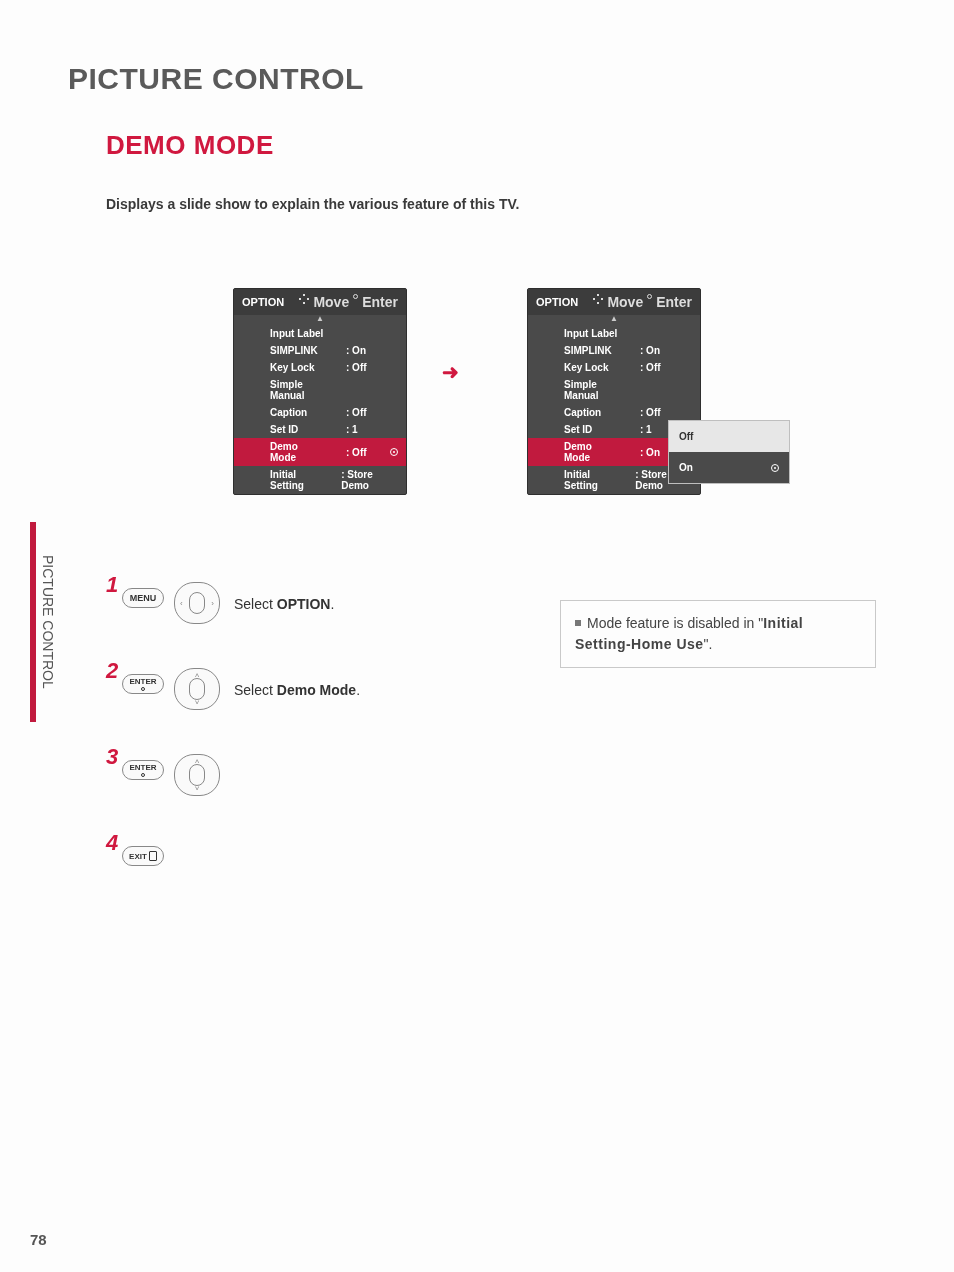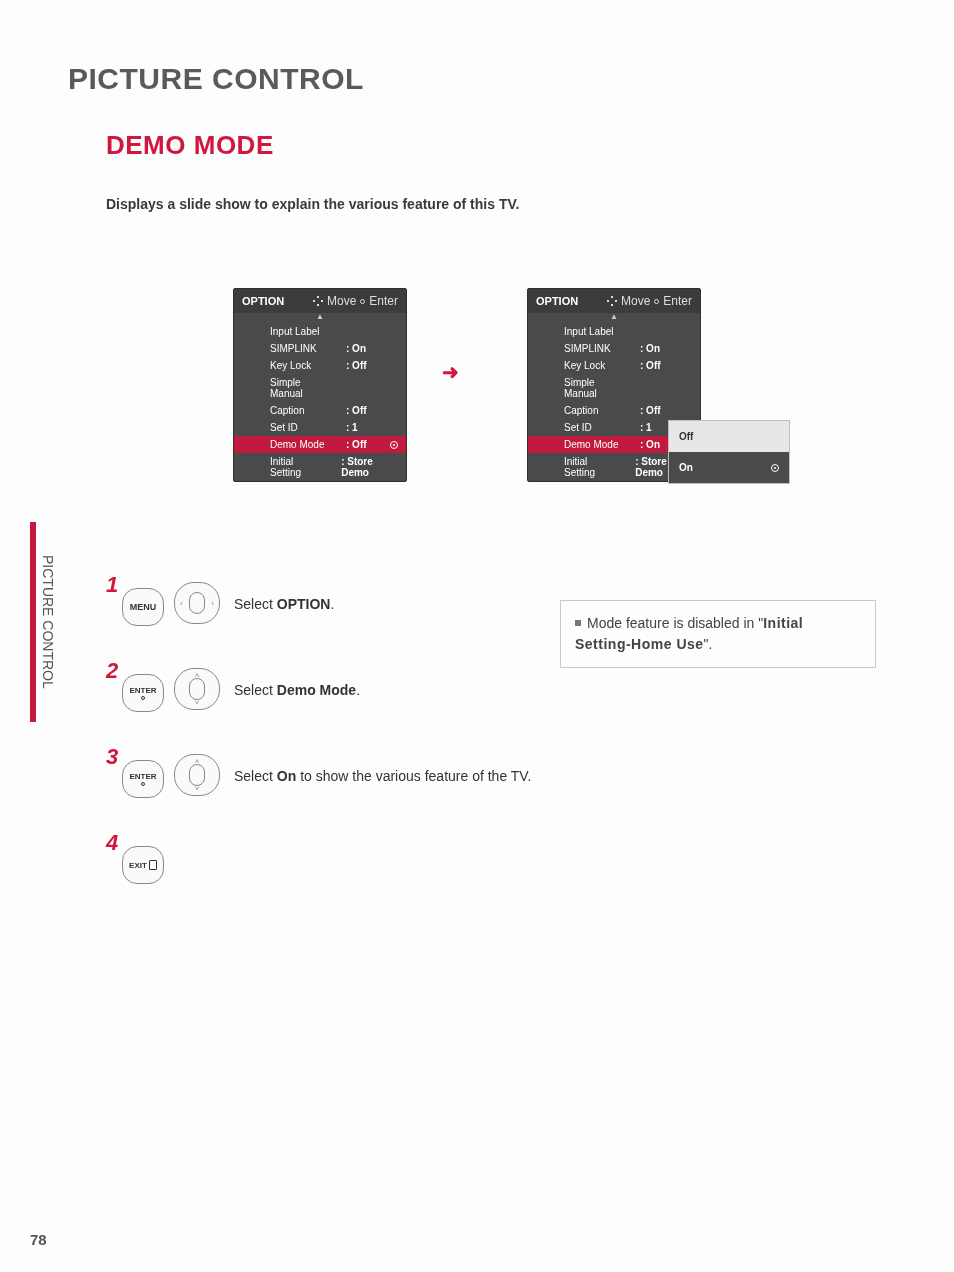--- a/index.html
+++ b/index.html
@@ -53,21 +53,21 @@
 
   .osd-head {
     display: flex;
     align-items: center;
     justify-content: space-between;
     padding: 5px 8px;
     background: #3c3c3c;
     font-weight: 700;
     font-size: 11px;
   }
-  .osd-head .hints { font-size: 12px; font-weight: 400; color: #ddd; display: flex; gap: 4px; align-items: center; }
+  .osd-head .hints { font-size: 14px; font-weight: 700; color: #ddd; display: flex; gap: 4px; }
   .nav-dot {
     width: 10px; height: 10px;
     position: relative;
     display: inline-block;
   }
   .nav-dot::before, .nav-dot::after {
     content: ""; position: absolute; width: 2px; height: 2px; background: #ddd;
   }
   .nav-dot::before { top: 0; left: 4px; box-shadow: 0 8px 0 #ddd; }
   .nav-dot::after  { top: 4px; left: 0; box-shadow: 8px 0 0 #ddd; }
@@ -81,21 +81,21 @@
     padding-bottom: 2px;
     color: #ccc;
   }
 
   .osd-row {
     display: flex;
     align-items: center;
     padding: 3px 8px;
     gap: 4px;
   }
-  .osd-row .lbl { width: 84px; font-weight: 400; padding-left: 28px; }
+  .osd-row .lbl { width: 84px; font-weight: 700; padding-left: 28px; }
   .osd-row .val { font-weight: 600; margin-left: 16px; }
   .osd-row.hl { background: #c11a3e; }
   .osd-row .ring {
     margin-left: auto;
     width: 8px; height: 8px; border: 1px solid #fff; border-radius: 50%;
     display: inline-block;
     position: relative;
   }
   .osd-row .ring::after { content:""; position:absolute; inset:2px; border-radius:50%; background:#fff; }
 
@@ -156,21 +156,21 @@
     position: absolute;
     left: 0px;
     top: -6px;
     font-size: 22px;
     font-style: italic;
     font-weight: 600;
     color: #d0183f;
   }
   .btn {
     position: absolute;
-    height: 38px;
+    height: 20px;
     display: inline-flex;
     align-items: center;
     justify-content: center;
     border: 1.5px solid #888;
     border-radius: 15px;
     background: #fafafa;
     font-size: 9px;
     font-weight: 700;
     color: #333;
   }
@@ -396,23 +396,20 @@
     <span class="stepnum">3</span>
     <span class="btn enter">
         <span class="e-wrap">
           <span>ENTER</span>
           <span class="e-ring"></span>
         </span>
       </span>
     <span class="dpad ud">
         <span class="inner"></span>
       </span>
-    <span class="step-text">
-      <span>Select </span><b>On</b><span> to show the various feature of the TV.</span>
-    </span>
   </div>
 
   <div class="step last">
     <span class="stepnum">4</span>
     <span class="btn exit">EXIT</span>
   </div>
 
 </div>
 
 <div class="note">

